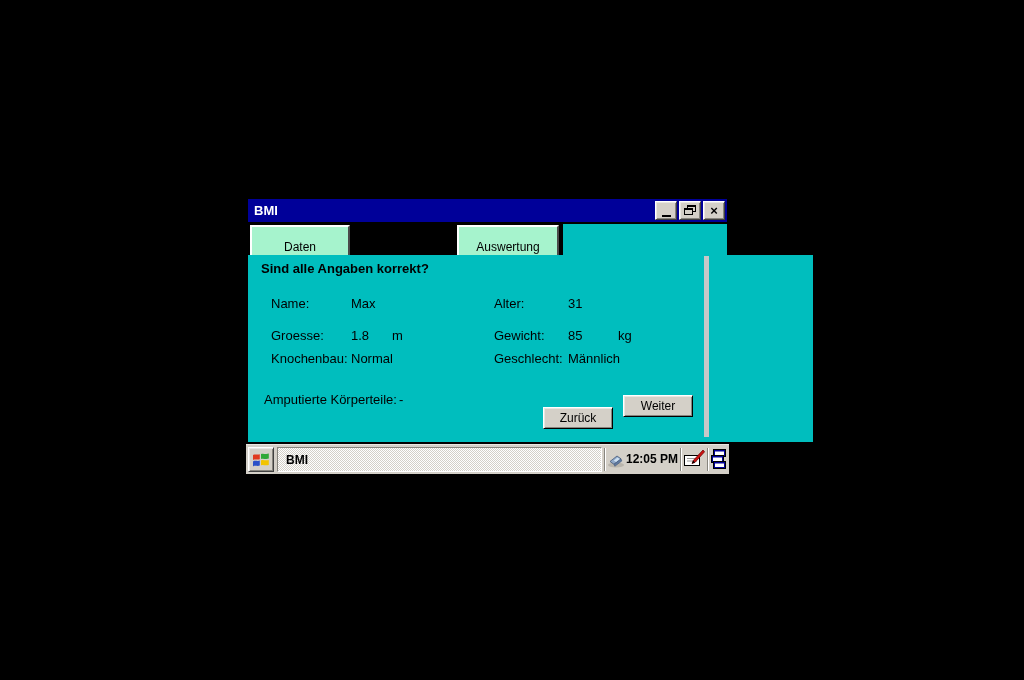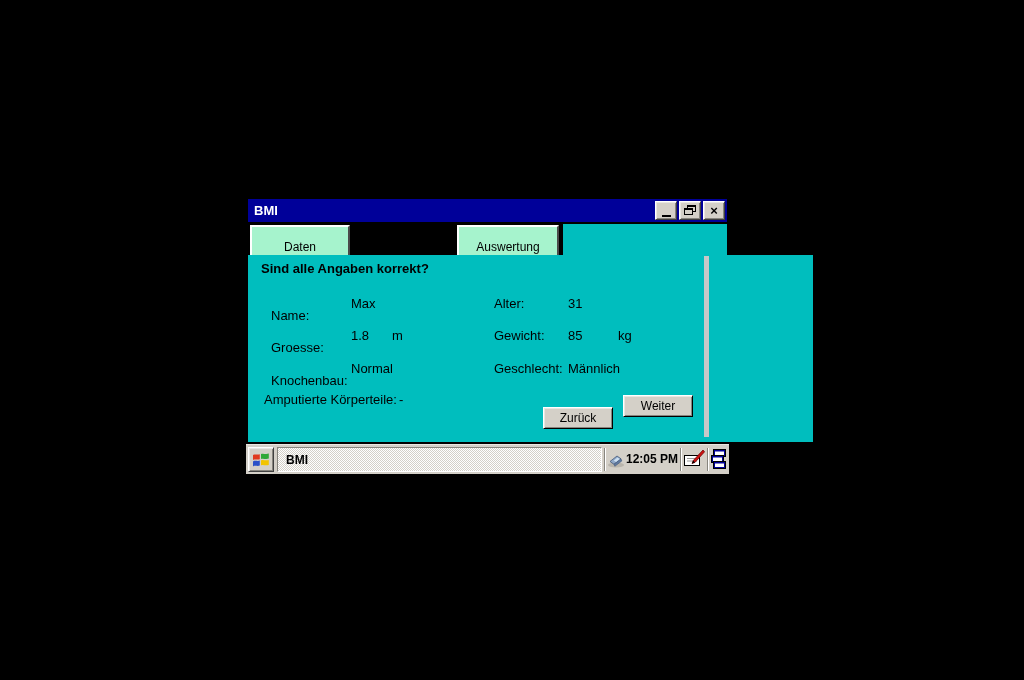--- a/index.html
+++ b/index.html
@@ -39,22 +39,22 @@
   }
   .tab-0 { left:4px;   width:100px; }
   .tab-1 { left:107px; width:101px; background:#00F077; font-weight:bold; font-size:13px; }
   .tab-2 { left:211px; width:102px; }
 
   
   .content { position:absolute; left:2px; top:58px; width:565px; height:187px; background:#00BEBE; }
   .question { position:absolute; left:13px; top:6px; font-weight:bold; font-size:13px; white-space:nowrap; }
   .row { position:absolute; left:0; width:100%; height:16px; font-size:13px; }
   .row span { position:absolute; white-space:nowrap; }
-  .r1 { top:41px; } .r2 { top:73px; } .r3 { top:106px;text-align:center; }
-  .c1 { left:23px;margin-top:12px; } .c2 { left:103px; } .c3 { left:144px; }
+  .r1 { top:41px; } .r2 { top:73px; } .r3 { top:96px;text-align:center; }
+  .c1 { left:23px; } .c2 { left:103px; } .c3 { left:144px; }
   .c4 { left:246px; } .c5 { left:320px; } .c6 { left:370px; }
   .row-flex { position:absolute; left:16px; top:137px; display:flex; gap:2px; font-size:13px; white-space:nowrap; }
 
   .pushbtn {
     position:absolute; width:70px; height:22px; background:#D4D0C8;
     border:1px solid; border-color:#FFFFFF #000000 #000000 #FFFFFF;
     box-shadow:inset 1px 1px 0 #E9E7E2, inset -1px -1px 0 #87857E;
     font-family:inherit; font-size:12px; display:flex; align-items:center; justify-content:center;
     cursor:pointer;
   }

